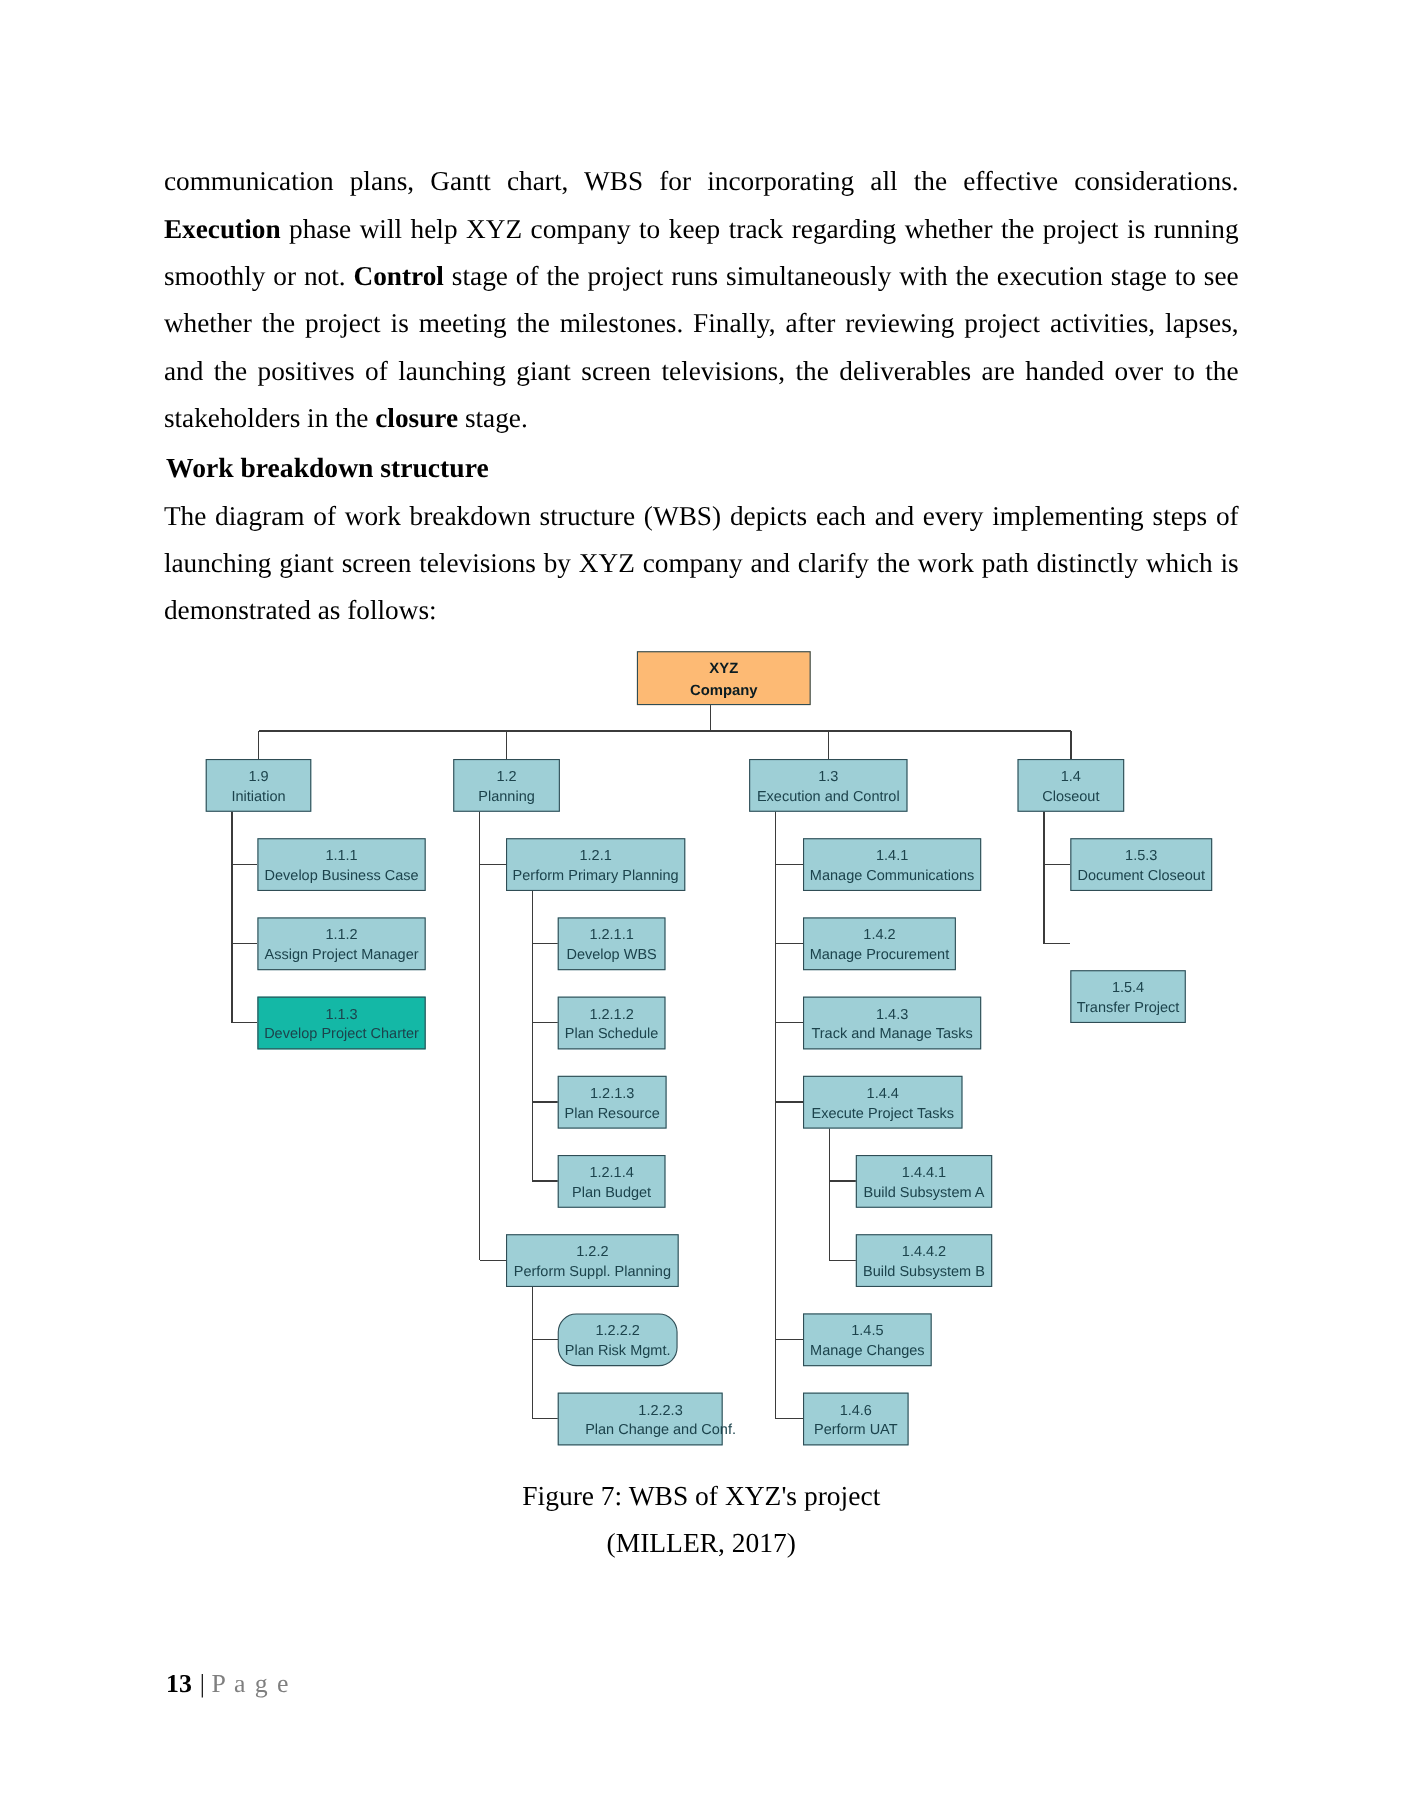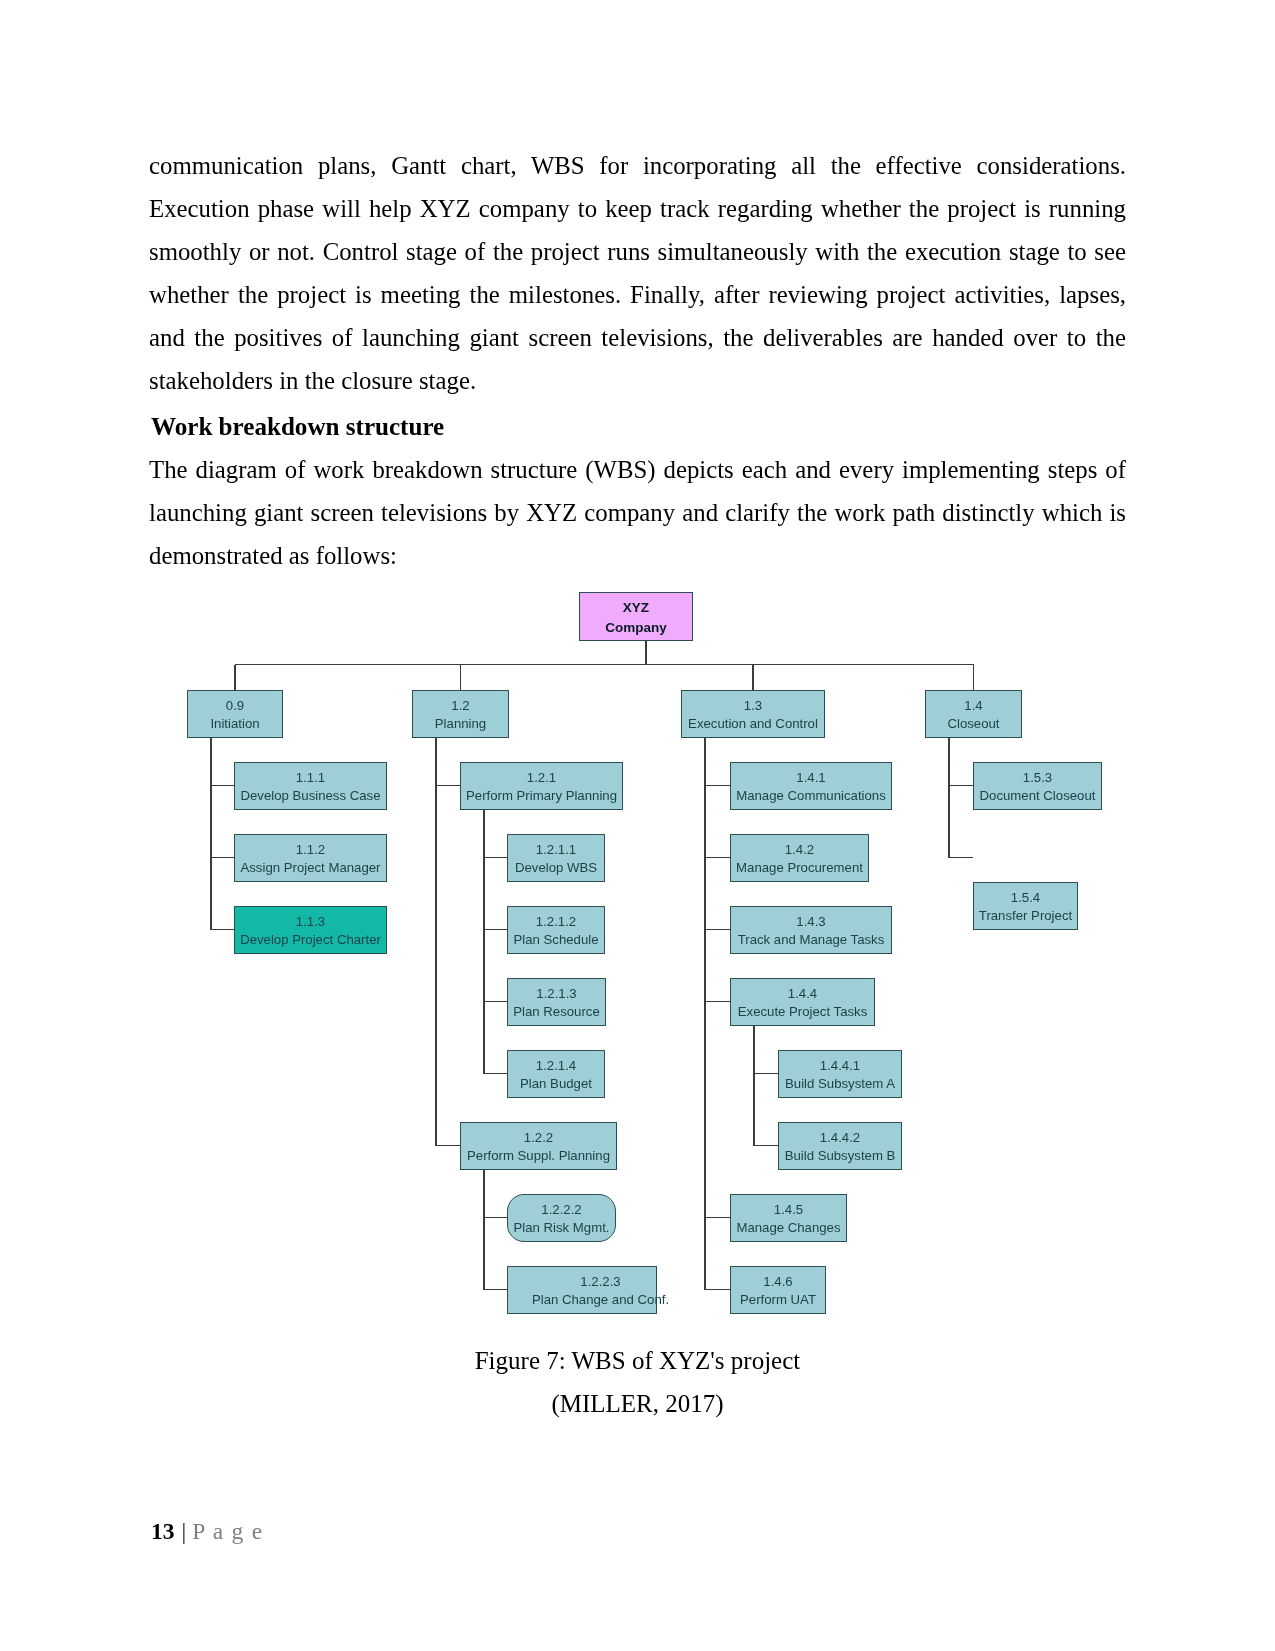--- a/index.html
+++ b/index.html
@@ -3,21 +3,21 @@
 <meta charset="utf-8">
 <title>WBS page</title>
 <style>
   html,body{margin:0;padding:0;}
   body{width:1275px;height:1651px;background:#ffffff;overflow:hidden;
        font-family:"Liberation Serif",serif;color:#000;
        -webkit-font-smoothing:antialiased;}
   .page{position:relative;width:1275px;height:1651px;}
   .body-text{position:absolute;left:149px;width:977px;
        font-size:24.8px;line-height:43px;text-align:justify;color:#000;}
-  .body-text b{font-weight:normal;}
+  .body-text b{font-weight:bold;}
   #para1{top:143.5px;}
   #heading{position:absolute;left:151px;top:405px;font-size:25.1px;font-weight:bold;line-height:43px;}
   #para2{top:448px;}
   .figcap{position:absolute;width:1275px;text-align:center;font-size:25px;line-height:43px;}
   #figcap1{top:1339px;left:0;}
   #figcap2{top:1382px;left:0;}
   #footer{position:absolute;left:151px;top:1516px;font-size:23.5px;line-height:30px;letter-spacing:0;}
   #footer .pn{font-weight:bold;}
   #footer .sep{color:#1a1a1a;padding:0 6px 0 7px;}
   #footer .lbl{color:#7f7f7f;letter-spacing:1.25px;}
@@ -68,26 +68,26 @@
         <line x1="705" y1="1001.75" x2="730" y2="1001.75" stroke="#3b3b3b" stroke-width="1.4" shape-rendering="crispEdges"></line>
         <line x1="705" y1="1217.75" x2="730" y2="1217.75" stroke="#3b3b3b" stroke-width="1.4" shape-rendering="crispEdges"></line>
         <line x1="705" y1="1289.75" x2="730" y2="1289.75" stroke="#3b3b3b" stroke-width="1.4" shape-rendering="crispEdges"></line>
         <line x1="754" y1="1025.5" x2="754" y2="1145.75" stroke="#3b3b3b" stroke-width="1.4" shape-rendering="crispEdges"></line>
         <line x1="754" y1="1073.75" x2="778" y2="1073.75" stroke="#3b3b3b" stroke-width="1.4" shape-rendering="crispEdges"></line>
         <line x1="754" y1="1145.75" x2="778" y2="1145.75" stroke="#3b3b3b" stroke-width="1.4" shape-rendering="crispEdges"></line>
         <line x1="949" y1="737.5" x2="949" y2="857.75" stroke="#3b3b3b" stroke-width="1.4" shape-rendering="crispEdges"></line>
         <line x1="949" y1="785.75" x2="973" y2="785.75" stroke="#3b3b3b" stroke-width="1.4" shape-rendering="crispEdges"></line>
         <line x1="949" y1="857.75" x2="973" y2="857.75" stroke="#3b3b3b" stroke-width="1.4" shape-rendering="crispEdges"></line>
       </svg>
-    <div class="node root" style="left: 579px; top: 592px; width: 114px; height: 49px; background: #f0abfc; border-color: rgb(47, 77, 85); color: rgb(11, 28, 34);">
+    <div class="node root" style="left: 579px; top: 592px; width: 158px; height: 49px; background: #fdba74; border-color: rgb(47, 77, 85); color: rgb(11, 28, 34);">
         <span class="num">XYZ</span>
         <span class="lbl">Company</span>
       </div>
     <div class="node" style="left: 187px; top: 690px; width: 96px; height: 47.5px; background: rgb(158, 207, 214); border-color: rgb(47, 77, 85); color: rgb(28, 67, 76);">
-        <span class="num">0.9</span>
+        <span class="num">1.9</span>
         <span class="lbl">Initiation</span>
       </div>
     <div class="node" style="left: 412px; top: 690px; width: 97px; height: 47.5px; background: rgb(158, 207, 214); border-color: rgb(47, 77, 85); color: rgb(28, 67, 76);">
         <span class="num">1.2</span>
         <span class="lbl">Planning</span>
       </div>
     <div class="node" style="left: 681px; top: 690px; width: 144px; height: 47.5px; background: rgb(158, 207, 214); border-color: rgb(47, 77, 85); color: rgb(28, 67, 76);">
         <span class="num">1.3</span>
         <span class="lbl">Execution and Control</span>
       </div>

